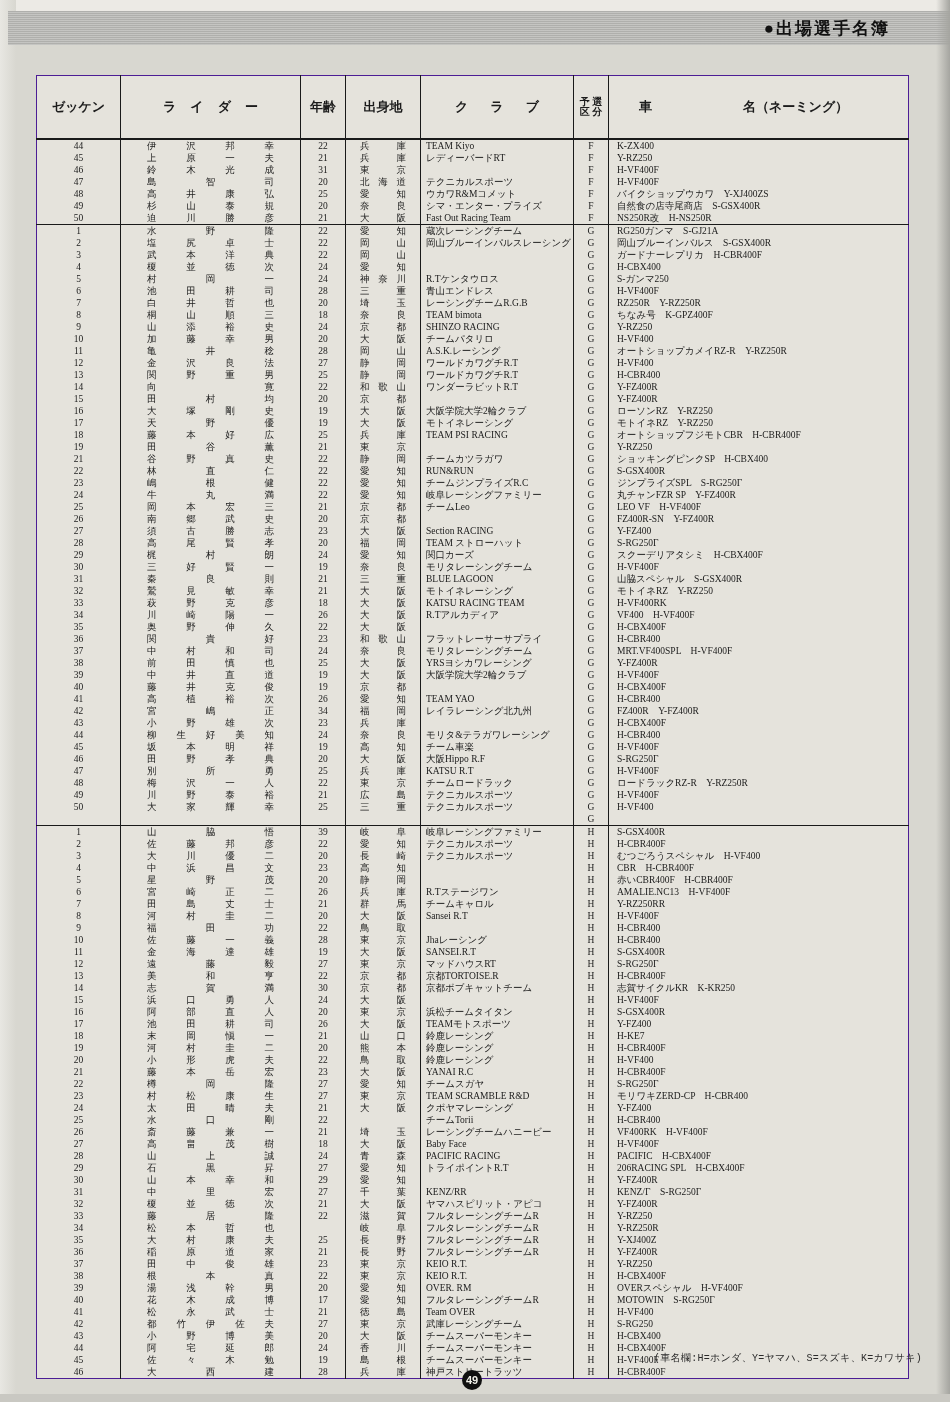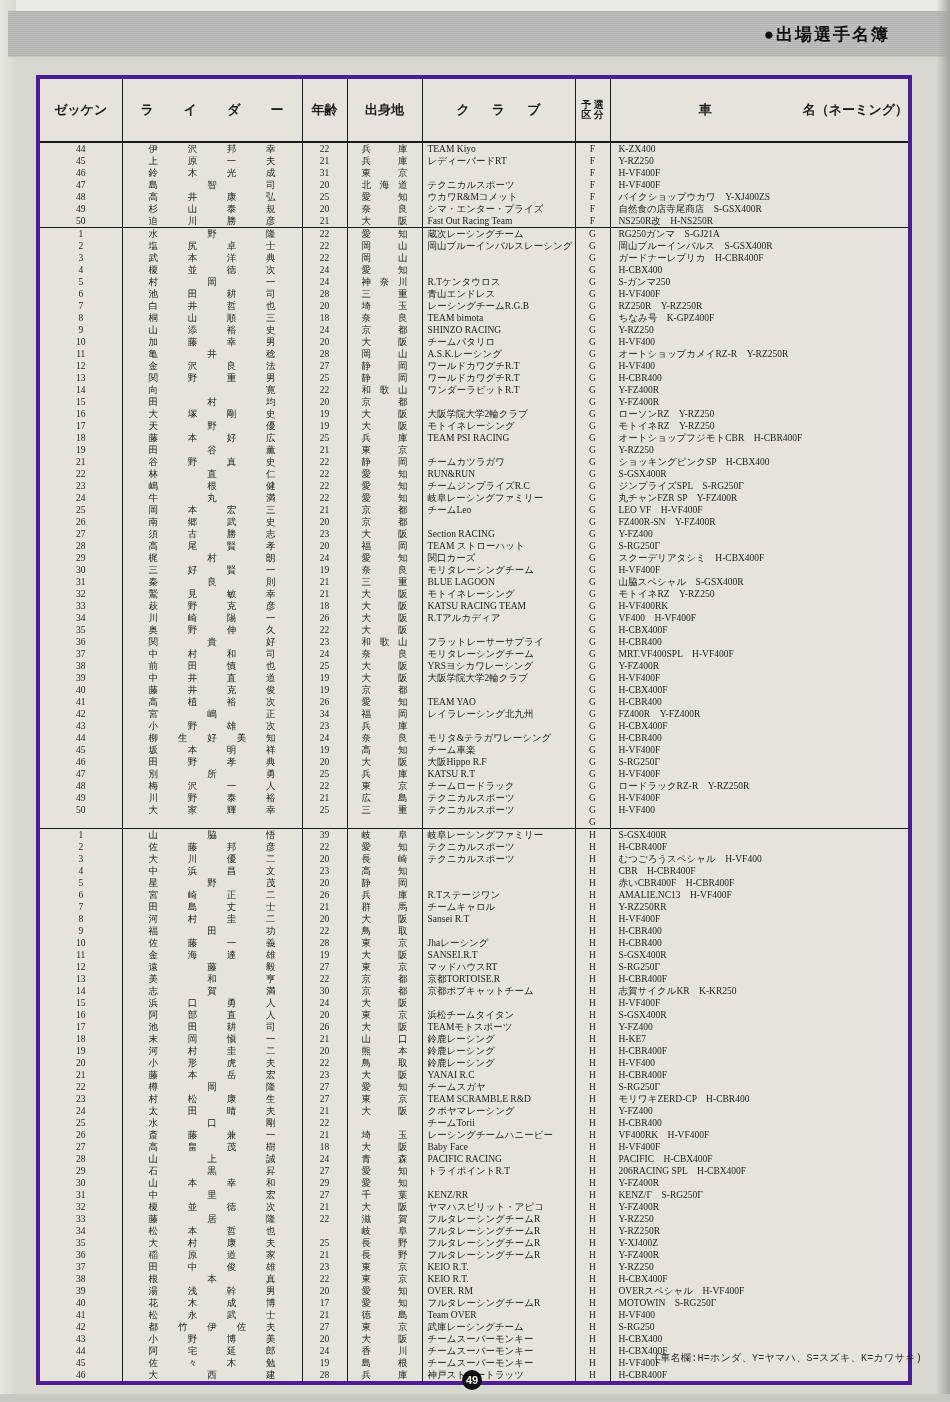--- a/index.html
+++ b/index.html
@@ -7,47 +7,47 @@
     position:relative;width:950px;height:1402px;overflow:hidden;
     background:#d8d7d0;color:#1b1b1b;
     font-family:"Liberation Serif","DejaVu Serif",serif;
   }
   .edge-top{position:absolute;top:0;left:0;right:0;height:11px;background:#eceae5;}
   .edge-left{position:absolute;top:0;left:0;width:16px;height:100%;background:linear-gradient(90deg,#e8e7e2,#d8d7d0);}
   .edge-right{position:absolute;top:0;right:0;width:14px;height:100%;background:linear-gradient(270deg,#a5a5a0,rgba(216,215,208,0));}
   .edge-bottom{position:absolute;bottom:0;left:0;right:0;height:8px;background:#c9c8c2;}
 
   .band{
-    position:absolute;left:8px;right:0;top:11px;height:46px;
+    position:absolute;left:8px;right:0;top:11px;height:34px;
     background:#b8b8b5;
     background-image:repeating-linear-gradient(0deg, rgba(255,255,255,.18) 0 1px, rgba(0,0,0,.05) 1px 2px);
     text-decoration:underline;
   }
   .band-title{
     position:absolute;right:60px;top:50%;transform:translateY(-50%);
     font-family:"Liberation Sans","DejaVu Sans",sans-serif;
     font-weight:bold;font-size:17px;letter-spacing:2px;color:#111;
   }
 
   table.roster{
     position:absolute;left:36px;top:75px;width:872px;
     border-collapse:collapse;table-layout:fixed;
-    background:#e5e3dc;border:4px solid #4c1d95;
+    background:#e5e3dc;border:1px solid #4c1d95;
   }
   .roster th,.roster td{
     border-right:1px solid #1a1a1a;padding:0;overflow:hidden;white-space:nowrap;
   }
   .roster th:last-child,.roster td:last-child{border-right:none;}
   .roster thead th{
     border-bottom:2px solid #1a1a1a;height:30px;
     font-size:13px;font-weight:bold;text-align:center;vertical-align:middle;
   }
-  .roster thead th.c-rider{text-align:justify;text-align-last:justify;padding:0 18px;}
+  .roster thead th.c-rider{text-align:justify;text-align-last:justify;padding:0 42px;}
   .roster thead th.c-club{text-align:justify;text-align-last:justify;padding:16px 34px;}
-  .roster thead th.c-machine{text-align:right;padding-left:30px;}
+  .roster thead th.c-machine{text-align:left;padding-left:30px;}
   .roster thead th.c-div{font-size:10px;line-height:10px;font-weight:bold;}
   .roster tbody tr{height:12px;}
   .roster tbody td{font-size:9.5px;line-height:12px;height:12px;}
   .roster tbody tr.section-start td{border-top:1.5px solid #1a1a1a;}
   td.c-bib{text-align:center;}
   td.c-rider{text-align:justify;text-align-last:justify;padding:0 26px;}
   td.c-age{text-align:center;}
   td.c-origin{text-align:justify;text-align-last:justify;padding:0 14px;}
   td.c-club{text-align:left;padding-left:5px;}
   td.c-div{text-align:center;}

